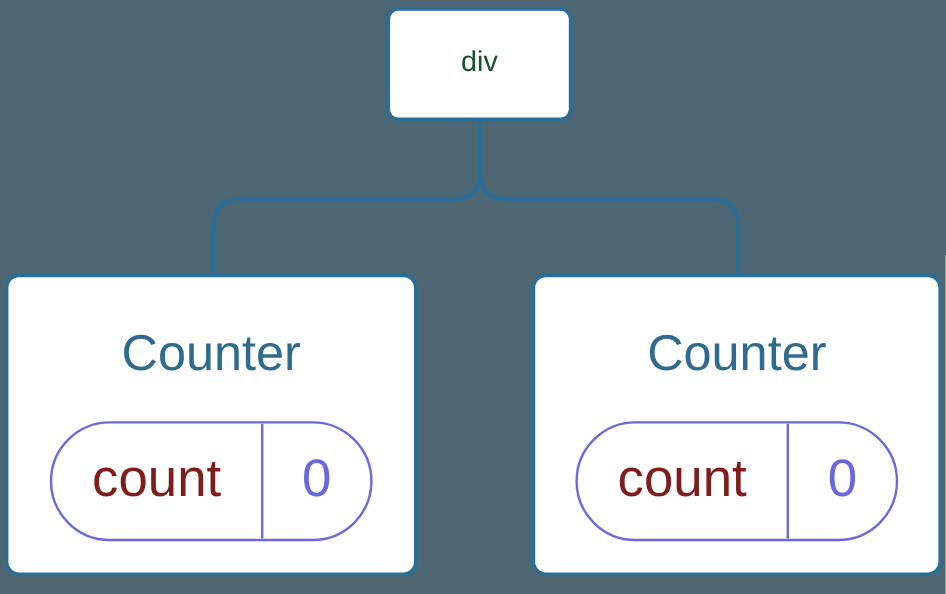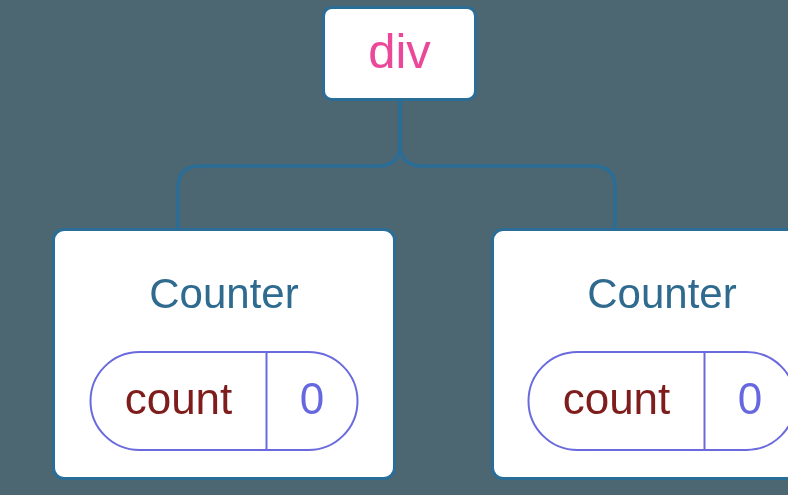--- a/index.html
+++ b/index.html
@@ -32,30 +32,29 @@
     left: 322px;
     top: 6px;
     width: 155px;
     height: 95px;
     border-radius: 10px;
     display: flex;
     align-items: center;
     justify-content: center;
   }
   .root-label {
-    font-size: 49px;
+    font-size: 24px;
     line-height: 1;
-    color: #ec4899;
+    color: #14532d;
     padding-bottom: 4px;
   }
   .counter-box {
     top: 228px;
     height: 252px;
     border-radius: 12px;
-    margin-left: 48px;
   }
   .counter-box.left  { left: 4px;   width: 344px; }
   .counter-box.right { left: 443px; width: 342px; }
   .counter-title {
     position: absolute;
     top: 40px;
     left: 0;
     width: 100%;
     text-align: center;
     font-size: 42px;

